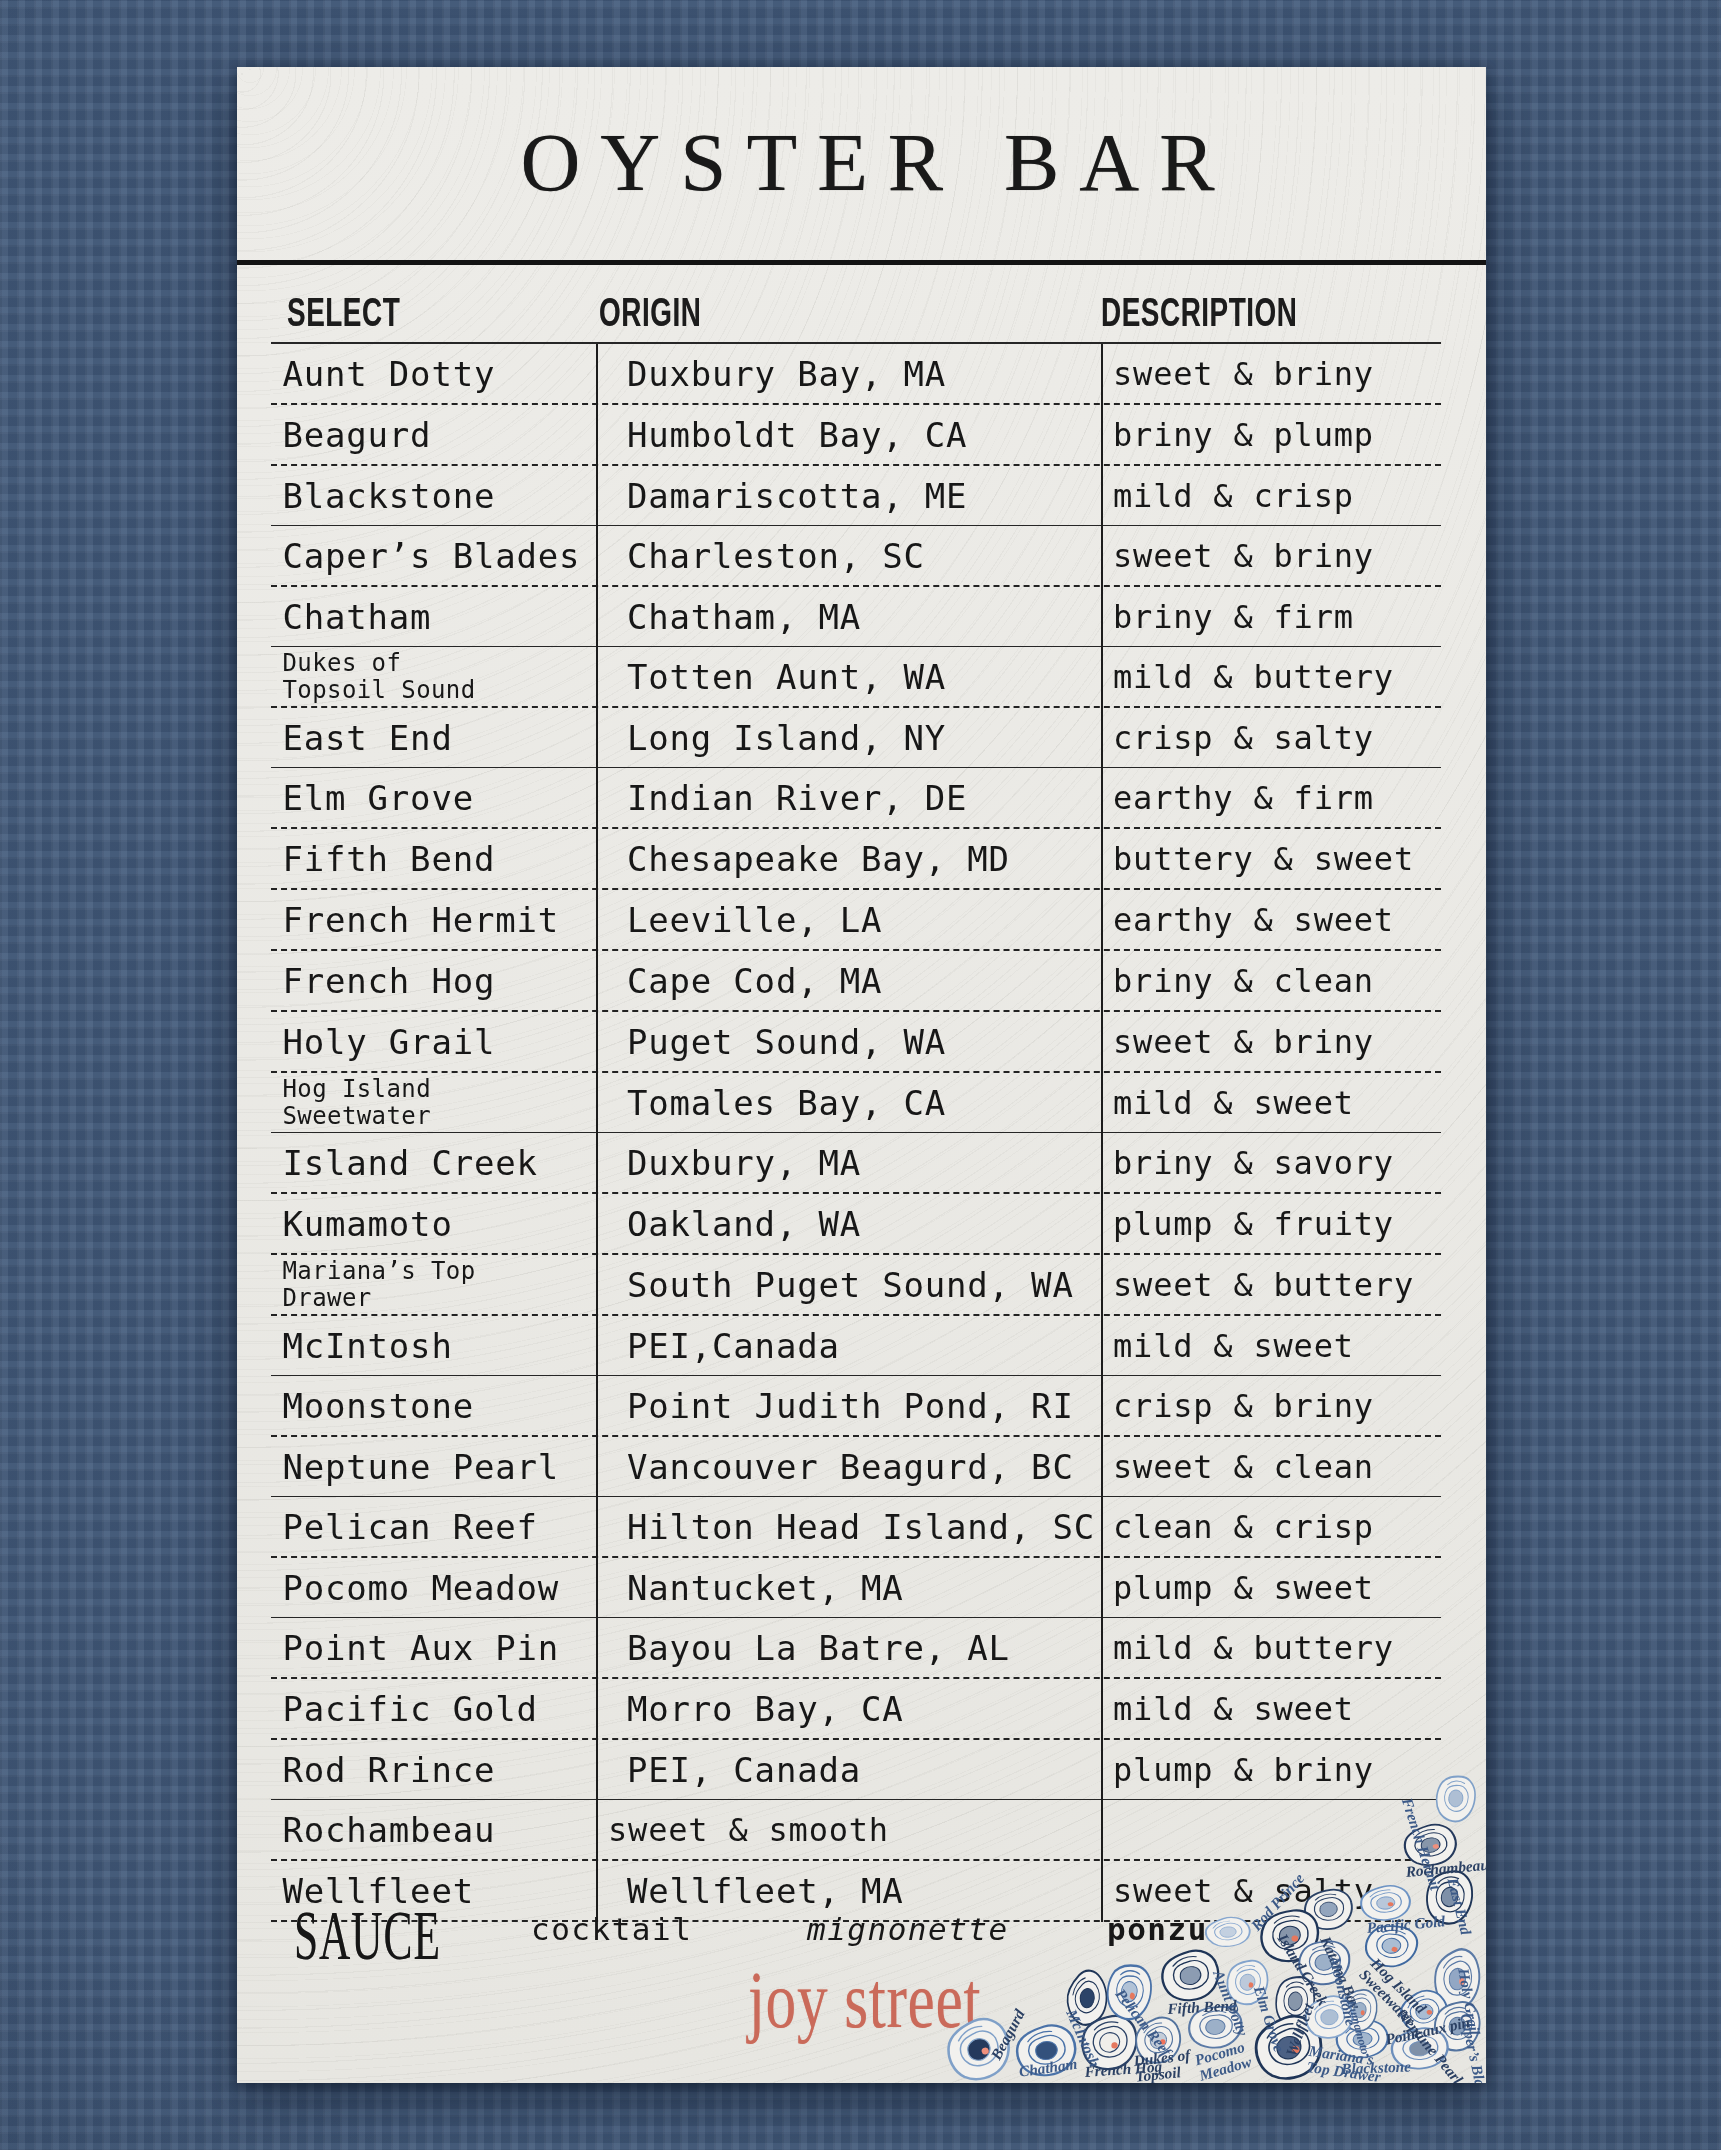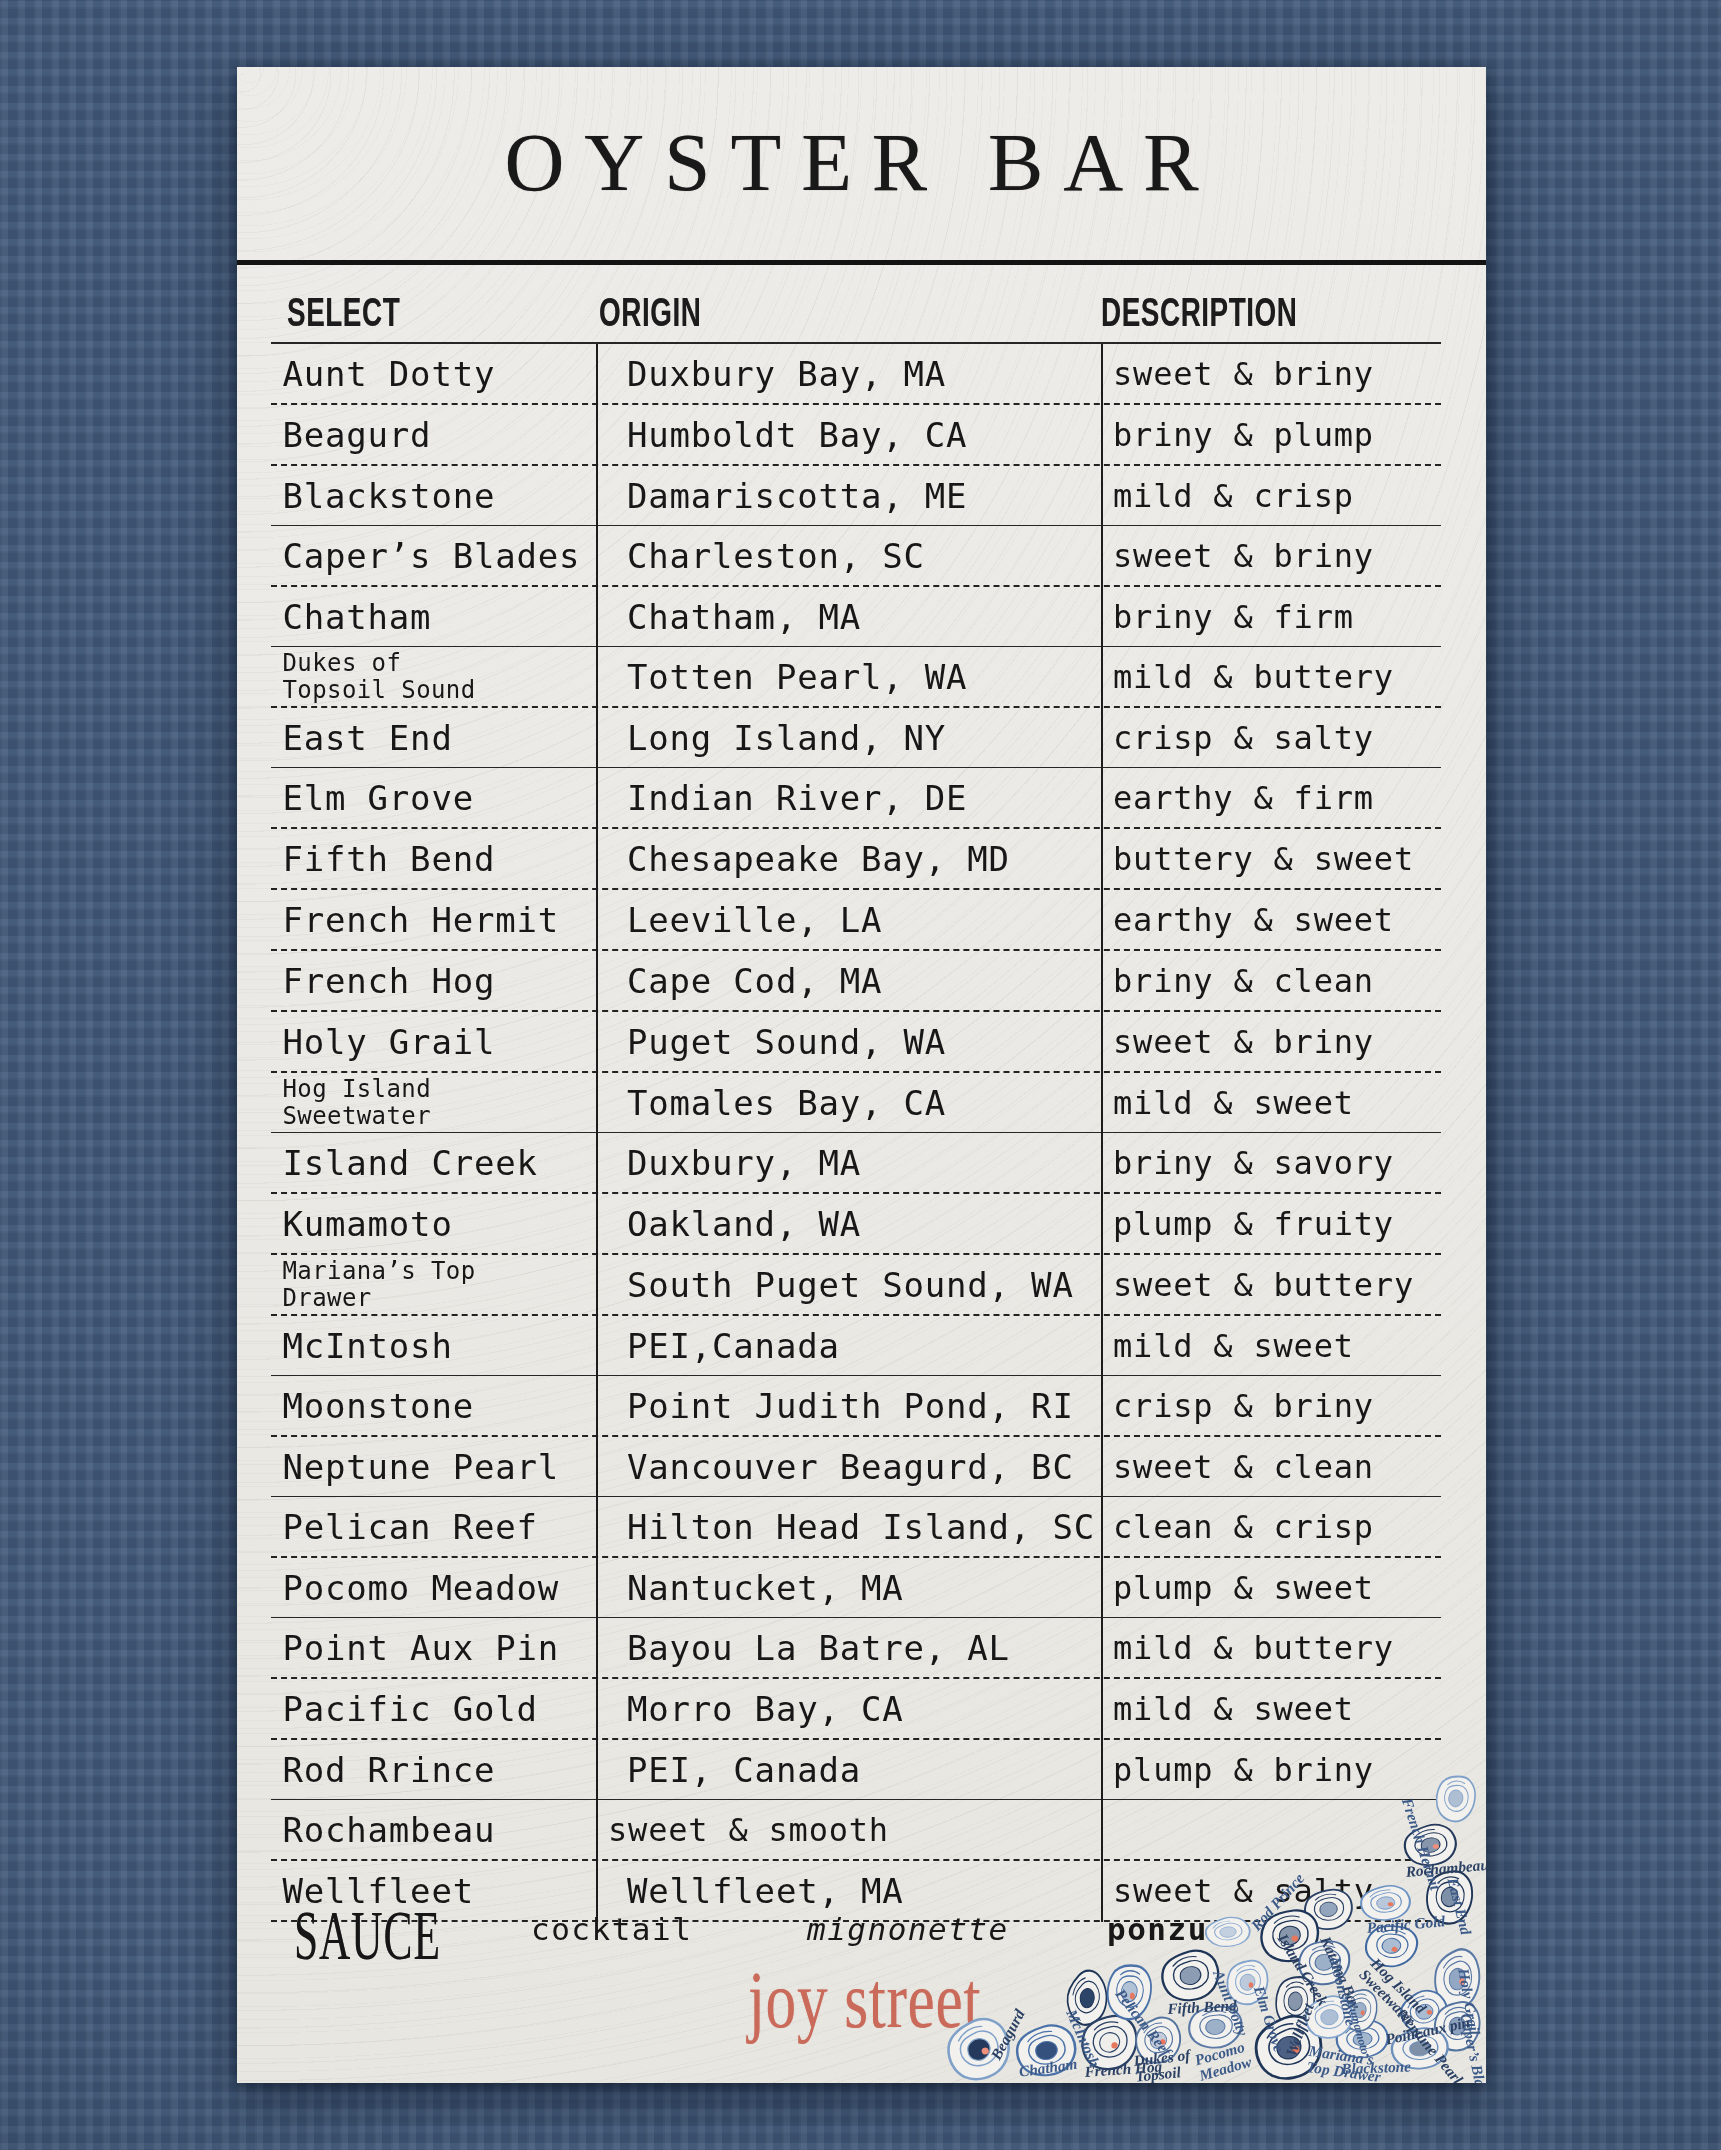--- a/index.html
+++ b/index.html
@@ -17,21 +17,21 @@
   .card{
     position:absolute;left:237px;top:67px;width:1249px;height:2016px;overflow:hidden;
     background-color:#ebeae6;
     background-image:
       repeating-radial-gradient(circle at 5.4px 6.9px, rgba(95,95,88,0.055) 0 1.1px, rgba(0,0,0,0) 1.1px 17.6px),
       repeating-radial-gradient(circle at 13px 2.3px, rgba(120,118,108,0.05) 0 0.8px, rgba(0,0,0,0) 0.8px 13px),
       linear-gradient(#edecE8,#e7e6e1);
     box-shadow:0 17px 46px rgba(6,14,30,0.5), 0 3.1px 10.7px rgba(6,14,30,0.4);
   }
   .title{
-    position:absolute;left:0;top:47px;width:100%;text-align:center;
+    position:absolute;left:16px;top:47px;width:100%;text-align:center;
     font-family:"Liberation Serif", serif;font-size:83px;letter-spacing:20px;
     color:#191919;white-space:nowrap;
     text-shadow:0 0 0.8px rgba(25,25,25,0.55);
   }
   .thick-rule{position:absolute;left:0;top:193px;width:100%;height:5.4px;background:#131313;}
   .hdr{
     position:absolute;top:222px;height:46px;color:#1c1c1c;
     font-family:"Liberation Sans", sans-serif;font-size:41px;font-weight:600;
     transform:scaleX(0.68);transform-origin:left top;letter-spacing:0.8px;white-space:nowrap;
     text-shadow:0 0 0.8px rgba(25,25,25,0.4);
@@ -114,21 +114,21 @@
         <div class="cell origin">Charleston, SC</div>
         <div class="cell desc">sweet &amp; briny</div>
       </div>
       <div class="row solid">
         <div class="cell name">Chatham</div>
         <div class="cell origin">Chatham, MA</div>
         <div class="cell desc">briny &amp; firm</div>
       </div>
       <div class="row two">
         <div class="cell name">Dukes of Topsoil Sound</div>
-        <div class="cell origin">Totten Pearl, WA</div>
+        <div class="cell origin">Totten Aunt, WA</div>
         <div class="cell desc">mild &amp; buttery</div>
       </div>
       <div class="row solid">
         <div class="cell name">East End</div>
         <div class="cell origin">Long Island, NY</div>
         <div class="cell desc">crisp &amp; salty</div>
       </div>
       <div class="row">
         <div class="cell name">Elm Grove</div>
         <div class="cell origin">Indian River, DE</div>

